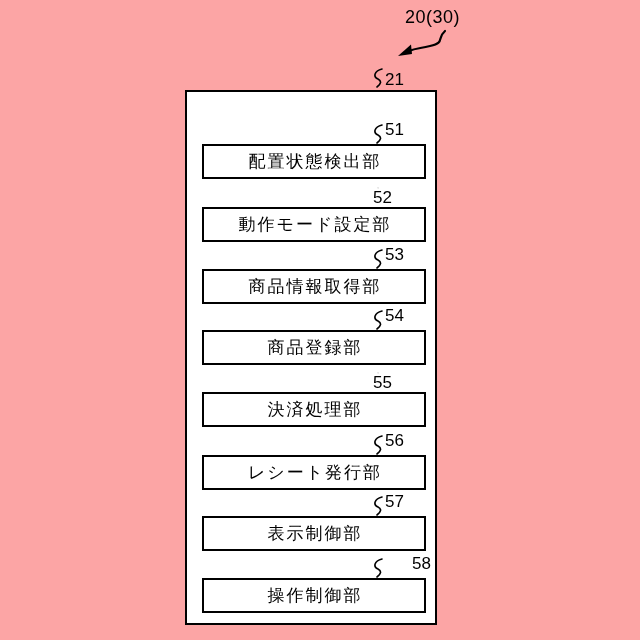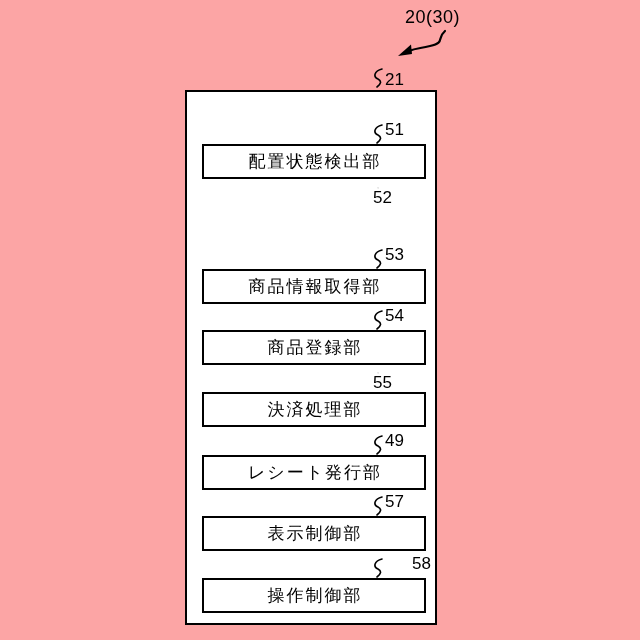--- a/index.html
+++ b/index.html
@@ -107,20 +107,23 @@
   <div class="module-box" style="top:144px;">
     <span class="module-label">配置状態検出部</span>
   </div>
 
   <div class="ref-tag" style="top:184px;flex-direction:column;">
     <svg class="squiggle-icon" width="12" height="20" viewBox="0 0 12 20">
       <path d="M10,1 C2,3 1,9 6,11 C10,13 9,16 5,19" fill="none" stroke="#000000" stroke-width="1.6" stroke-linecap="round"></path>
     </svg>
     <span class="ref-num">52</span>
   </div>
+  <div class="module-box" style="top:207px;">
+    <span class="module-label">動作モード設定部</span>
+  </div>
 
   <div class="ref-tag" style="top:246px;">
     <svg class="squiggle-icon" width="12" height="20" viewBox="0 0 12 20">
       <path d="M10,1 C2,3 1,9 6,11 C10,13 9,16 5,19" fill="none" stroke="#000000" stroke-width="1.6" stroke-linecap="round"></path>
     </svg>
     <span class="ref-num">53</span>
   </div>
   <div class="module-box" style="top:269px;">
     <span class="module-label">商品情報取得部</span>
   </div>
@@ -142,21 +145,21 @@
     <span class="ref-num">55</span>
   </div>
   <div class="module-box" style="top:392px;">
     <span class="module-label">決済処理部</span>
   </div>
 
   <div class="ref-tag" style="top:432px;">
     <svg class="squiggle-icon" width="12" height="20" viewBox="0 0 12 20">
       <path d="M10,1 C2,3 1,9 6,11 C10,13 9,16 5,19" fill="none" stroke="#000000" stroke-width="1.6" stroke-linecap="round"></path>
     </svg>
-    <span class="ref-num">49</span>
+    <span class="ref-num">56</span>
   </div>
   <div class="module-box" style="top:455px;">
     <span class="module-label">レシート発行部</span>
   </div>
 
   <div class="ref-tag" style="top:493px;">
     <svg class="squiggle-icon" width="12" height="20" viewBox="0 0 12 20">
       <path d="M10,1 C2,3 1,9 6,11 C10,13 9,16 5,19" fill="none" stroke="#000000" stroke-width="1.6" stroke-linecap="round"></path>
     </svg>
     <span class="ref-num">57</span>

